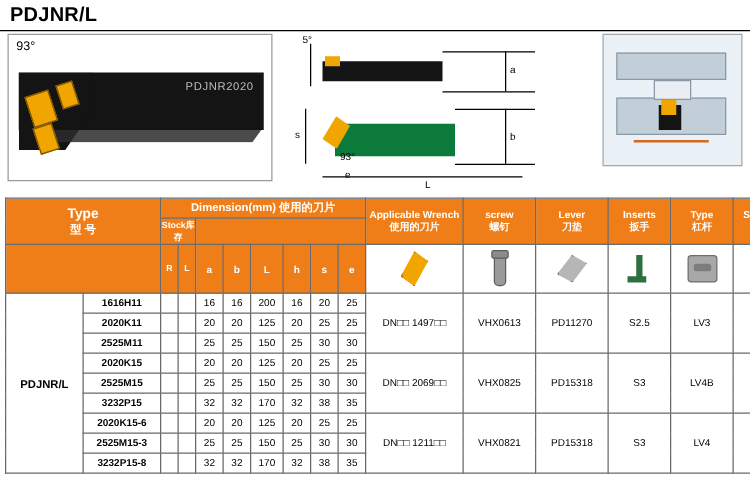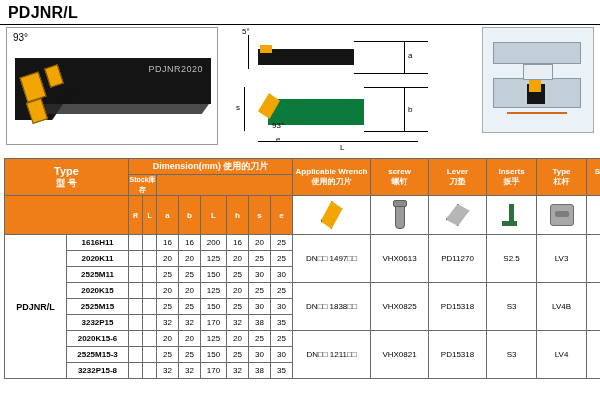--- a/index.html
+++ b/index.html
@@ -462,21 +462,21 @@
       <tr>
         <td class="row-label">2020K15</td>
         <td></td>
         <td></td>
         <td>20</td>
         <td>20</td>
         <td>125</td>
         <td>20</td>
         <td>25</td>
         <td>25</td>
-        <td rowspan="3">DN□□ 1838□□</td>
+        <td rowspan="3">DN□□ 2069□□</td>
         <td rowspan="3">VHX0825</td>
         <td rowspan="3">PD15318</td>
         <td rowspan="3">S3</td>
         <td rowspan="3">LV4B</td>
         <td rowspan="3">SP4</td>
       </tr>
       <tr>
         <td class="row-label">2525M15</td>
         <td></td>
         <td></td>

